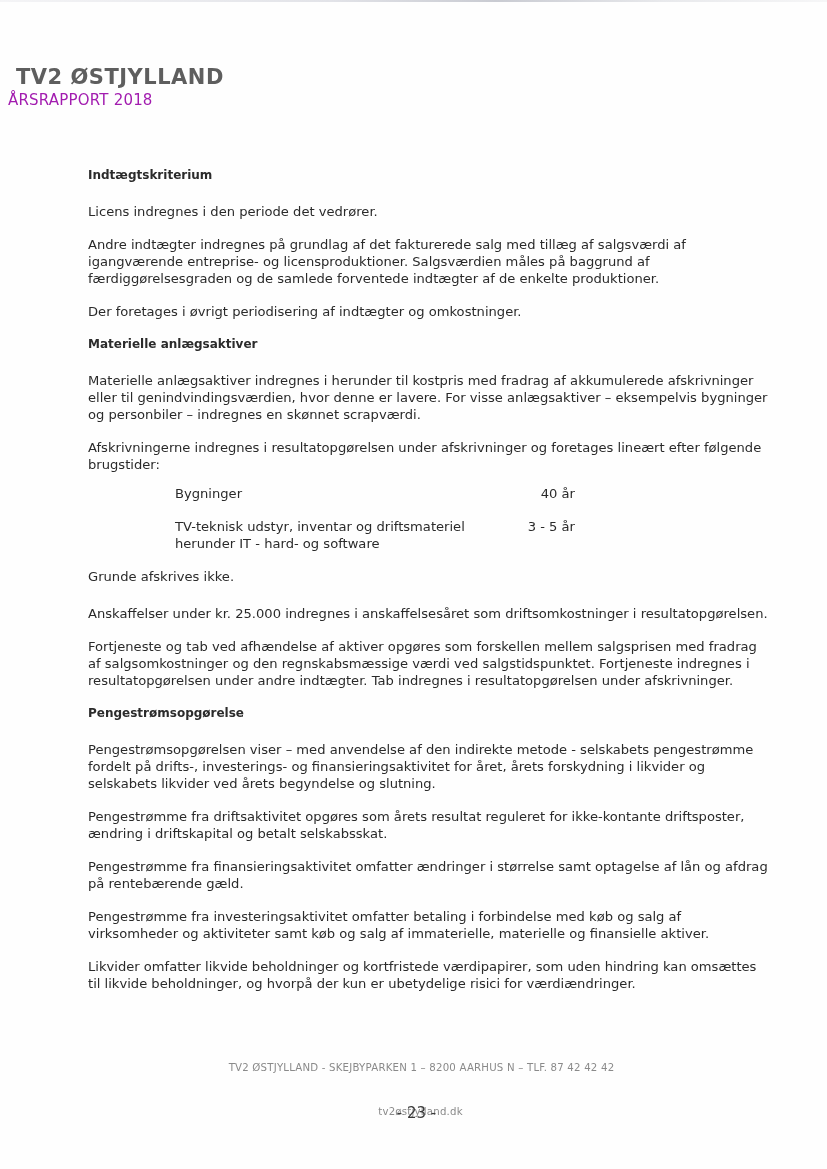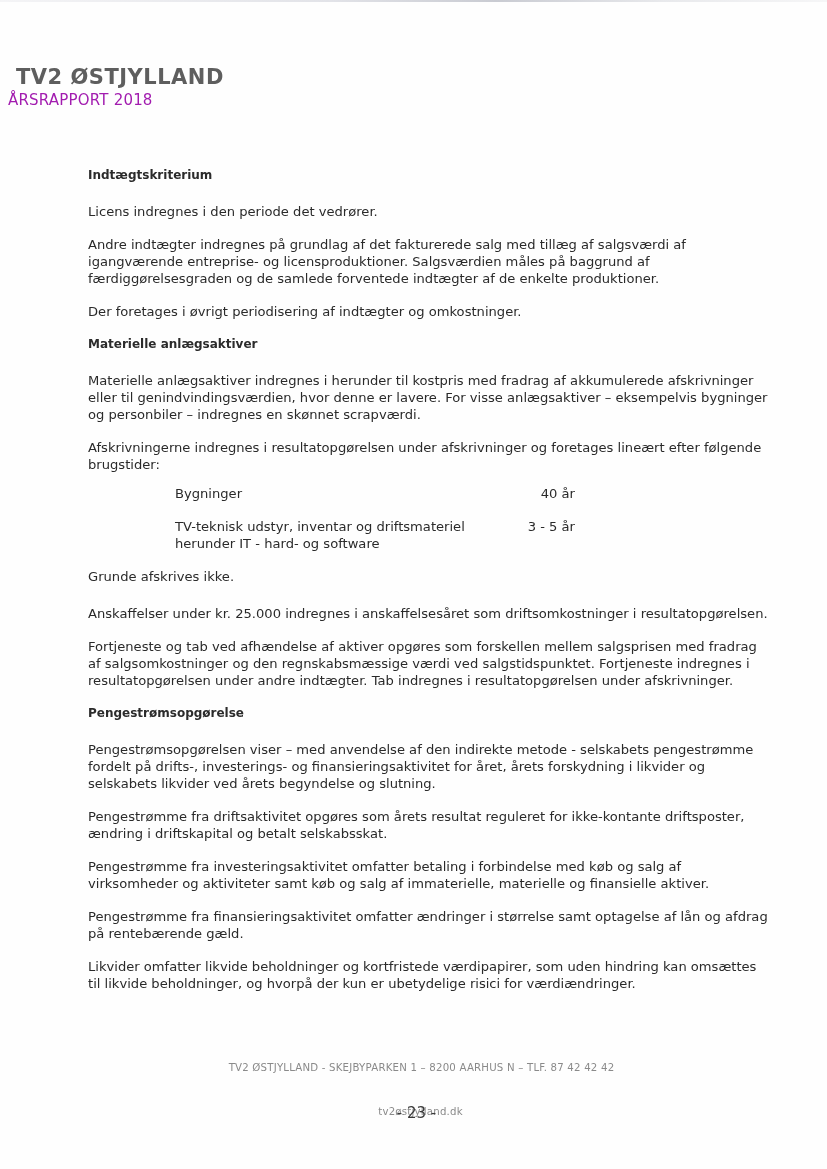--- a/index.html
+++ b/index.html
@@ -142,22 +142,22 @@
       </div>
     </div>
     <p class="note">Grunde afskrives ikke.</p>
 
     <p>Anskaffelser under kr. 25.000 indregnes i anskaffelsesåret som driftsomkostninger i resultatopgørelsen.</p>
     <p>Fortjeneste og tab ved afhændelse af aktiver opgøres som forskellen mellem salgsprisen med fradrag af salgsomkostninger og den regnskabsmæssige værdi ved salgstidspunktet. Fortjeneste indregnes i resultatopgørelsen under andre indtægter. Tab indregnes i resultatopgørelsen under afskrivninger.</p>
 
     <h2 class="sec">Pengestrømsopgørelse</h2>
     <p>Pengestrømsopgørelsen viser – med anvendelse af den indirekte metode - selskabets pengestrømme fordelt på drifts-, investerings- og finansieringsaktivitet for året, årets forskydning i likvider og selskabets likvider ved årets begyndelse og slutning.</p>
     <p>Pengestrømme fra driftsaktivitet opgøres som årets resultat reguleret for ikke-kontante driftsposter, ændring i driftskapital og betalt selskabsskat.</p>
+    <p>Pengestrømme fra finansieringsaktivitet omfatter ændringer i størrelse samt optagelse af lån og afdrag på rentebærende gæld.</p>
     <p>Pengestrømme fra investeringsaktivitet omfatter betaling i forbindelse med køb og salg af virksomheder og aktiviteter samt køb og salg af immaterielle, materielle og finansielle aktiver.</p>
-    <p>Pengestrømme fra finansieringsaktivitet omfatter ændringer i størrelse samt optagelse af lån og afdrag på rentebærende gæld.</p>
     <p>Likvider omfatter likvide beholdninger og kortfristede værdipapirer, som uden hindring kan omsættes til likvide beholdninger, og hvorpå der kun er ubetydelige risici for værdiændringer.</p>
   </div>
 
   <div class="footer">
     <div class="addr">TV2 ØSTJYLLAND - SKEJBYPARKEN 1 – 8200 AARHUS N – TLF. 87 42 42 42</div>
     <div class="web">tv2østjylland.dk</div>
   </div>
   <div class="pagenum">- 23 -</div>
 </div>
 

